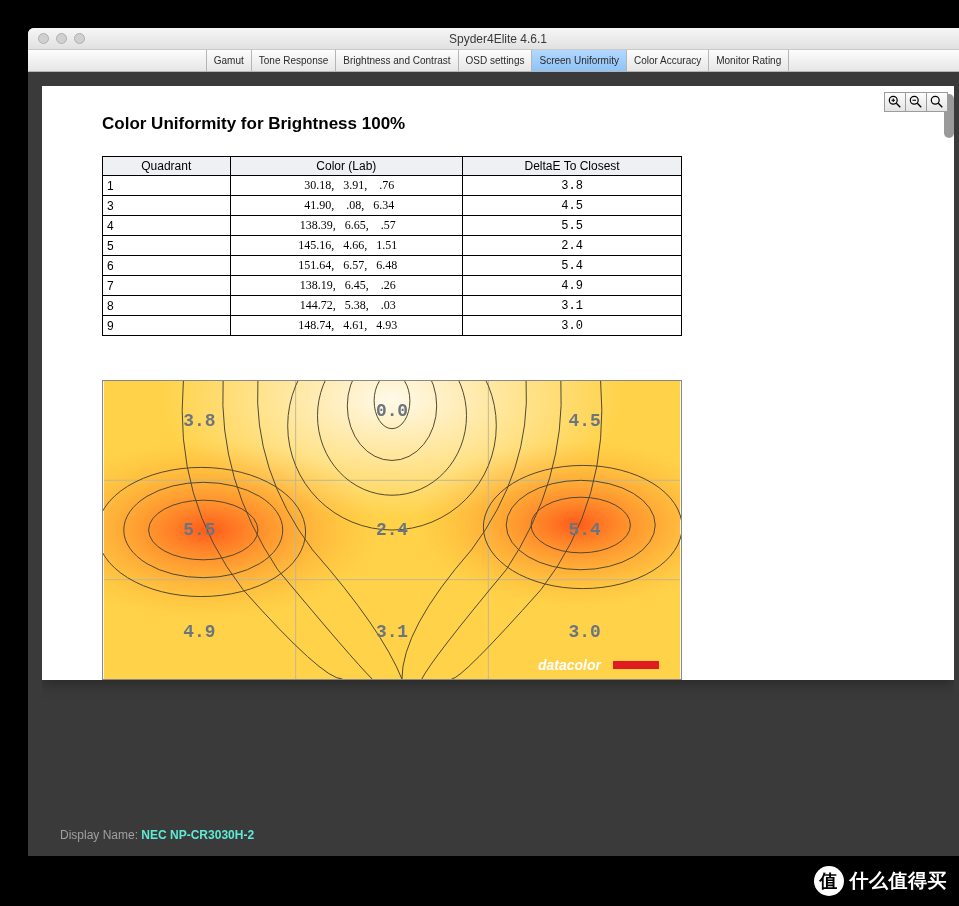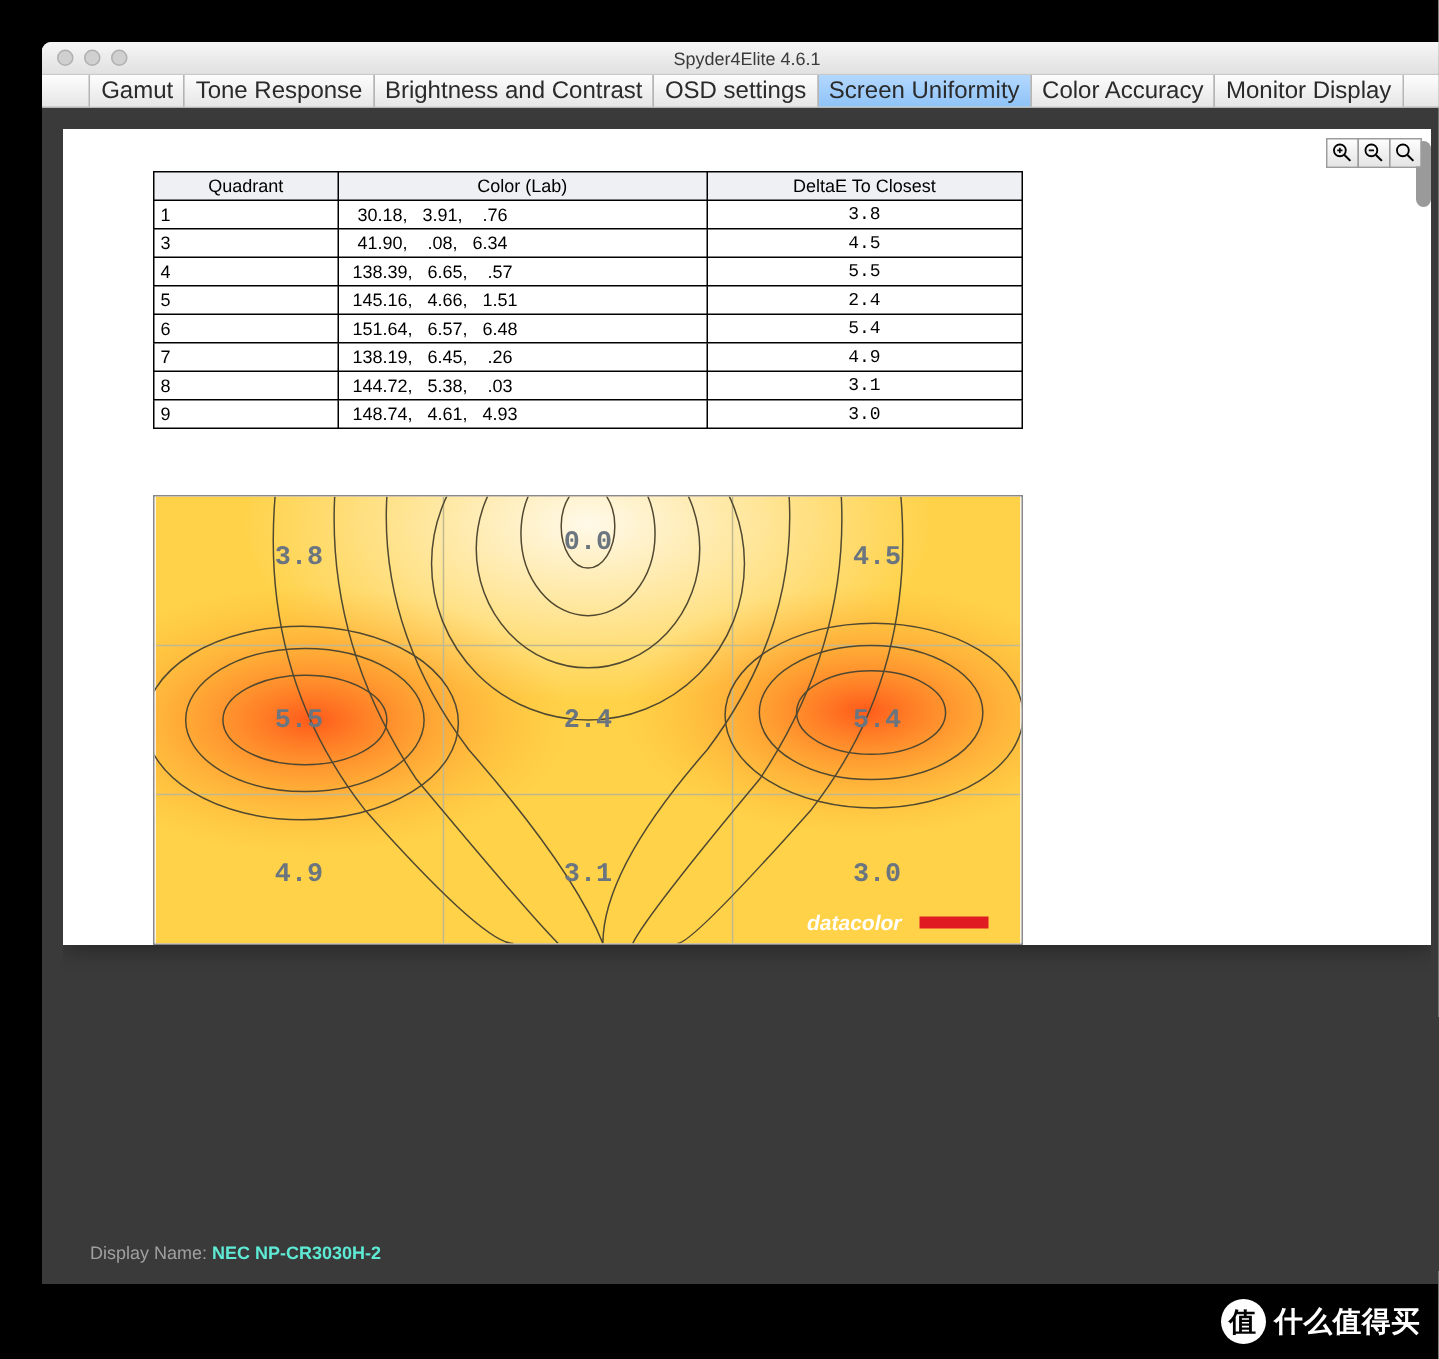--- a/index.html
+++ b/index.html
@@ -3,35 +3,35 @@
 <meta charset="utf-8">
 <style>
   * { box-sizing: border-box; margin: 0; padding: 0; }
   body { background: #000; font-family: "Helvetica Neue", Arial, sans-serif; width: 959px; height: 906px; position: relative; overflow: hidden; }
   .window { position: absolute; left: 28px; top: 28px; width: 940px; height: 828px; background: #e8e8e8; border-radius: 6px; box-shadow: 0 10px 40px rgba(0,0,0,0.5); display: flex; flex-direction: column; }
   .titlebar { height: 22px; background: linear-gradient(#f6f6f6,#e1e1e1); border-bottom: 1px solid #c9c9c9; border-radius: 6px 6px 0 0; display: flex; align-items: center; position: relative; }
   .traffic { display: flex; gap: 7px; margin-left: 10px; }
   .traffic span { width: 11px; height: 11px; border-radius: 50%; background: #d0d0d0; border: 0.5px solid #b0b0b0; }
   .title { position: absolute; left: 50%; transform: translateX(-50%); font-size: 12px; color: #3a3a3a; }
   .tabs { height: 22px; background: linear-gradient(#fdfdfd,#e6e6e6); border-bottom: 1px solid #b5b5b5; display: flex; justify-content: center; align-items: stretch; }
-  .tabs .tab { font-size: 16px; color: #2a2a2a; padding: 0 7px; display: flex; align-items: center; border: 1px solid #b5b5b5; border-top: none; border-bottom: none; margin-left: -1px; background: linear-gradient(#fdfdfd,#e6e6e6); cursor: default; }
+  .tabs .tab { font-size: 10px; color: #2a2a2a; padding: 0 7px; display: flex; align-items: center; border: 1px solid #b5b5b5; border-top: none; border-bottom: none; margin-left: -1px; background: linear-gradient(#fdfdfd,#e6e6e6); cursor: default; }
   .tabs .tab:first-child { border-left: 1px solid #b5b5b5; }
   .tabs .tab.selected { background: linear-gradient(#b3d8ff,#8fc3f7); }
   .body { flex: 1; background: #3a3a3a; padding: 14px; display: flex; flex-direction: column; overflow: hidden; }
   .toolbar { display: flex; justify-content: flex-end; gap: 0; margin-bottom: 0; position: relative; height: 0; }
   .toolbar .tool { width: 22px; height: 20px; background: linear-gradient(#fdfdfd,#e4e4e4); border: 1px solid #9c9c9c; margin-left: -1px; display: flex; align-items: center; justify-content: center; font-size: 14px; cursor: default; position: relative; top: 6px; right: 6px; z-index: 5; }
   .paper { background: #fff; flex: 0 0 660px; margin: 0; padding: 28px 60px 0 60px; box-shadow: 0 3px 14px rgba(0,0,0,0.35); position: relative; overflow: hidden; }
   .paper-wrap { position: relative; flex: 1; overflow: hidden; }
   .scroll-track { position: absolute; right: 0; top: 8px; width: 10px; height: 44px; background: #9a9a9a; border-radius: 5px; z-index: 4; }
   h2 { font-size: 17px; font-weight: bold; color: #000; margin-bottom: 22px; }
   table { border-collapse: collapse; width: 580px; margin-bottom: 44px; }
   th, td { border: 1px solid #000; font-size: 12px; padding: 2px 6px; height: 18px; }
   th { background: #eef0f3; font-weight: normal; text-align: center; }
   td.q { text-align: left; padding-left: 4px; }
-  td.lab { font-family: Liberation Sans, sans-serif; text-align: left; white-space: pre; }
+  td.lab { font-family: Liberation Serif, serif; text-align: center; white-space: pre; }
   td.de { font-family: "Courier New", monospace; text-align: center; }
   .chart { width: 580px; height: 300px; border: 1px solid #888; position: relative; overflow: hidden; }
   .chart svg { width: 100%; height: 100%; display: block; }
   .grid-line { stroke: #c0b890; stroke-width: 1; }
   .contour { fill: none; stroke: #504830; stroke-width: 1; }
   .val-label { font-family: "Courier New", monospace; font-size: 18px; font-weight: bold; fill: #6a7580; }
   .brand { position: absolute; right: 22px; bottom: 6px; color: #fff; font-size: 14px; font-weight: bold; font-style: italic; display: flex; align-items: center; gap: 12px; }
   .brand .bar { width: 46px; height: 8px; background: #e11b22; display: inline-block; }
   .footer { padding: 26px 18px 0 18px; font-size: 12px; color: #a0a0a0; }
   .footer b { color: #5eead4; font-weight: bold; }
@@ -52,21 +52,21 @@
     <div class="title">Spyder4Elite 4.6.1</div>
   </div>
 
   <div class="tabs" id="tabs">
       <div class="tab">Gamut</div>
       <div class="tab">Tone Response</div>
       <div class="tab">Brightness and Contrast</div>
       <div class="tab">OSD settings</div>
       <div class="tab selected">Screen Uniformity</div>
       <div class="tab">Color Accuracy</div>
-      <div class="tab">Monitor Display</div>
+      <div class="tab">Monitor Rating</div>
     </div>
 
   <div class="body">
     <div class="paper-wrap">
       <div class="toolbar">
         <div class="tool">
           <svg class="mag" viewBox="0 0 16 16">
               <circle cx="6" cy="6" r="4.5" fill="none" stroke="#000" stroke-width="1.4"></circle>
               <line x1="9.5" y1="9.5" x2="14" y2="14" stroke="#000" stroke-width="1.6"></line>
               <line x1="4" y1="6" x2="8" y2="6" stroke="#000" stroke-width="1.2"></line>
@@ -83,20 +83,21 @@
         <div class="tool">
           <svg class="mag" viewBox="0 0 16 16">
               <circle cx="6" cy="6" r="4.5" fill="none" stroke="#000" stroke-width="1.4"></circle>
               <line x1="9.5" y1="9.5" x2="14" y2="14" stroke="#000" stroke-width="1.6"></line>
             </svg>
         </div>
       </div>
       <div class="scroll-track"></div>
 
       <div class="paper">
+        <h2>Color Uniformity for Brightness 100%</h2>
 
         <table>
           <thead>
               <tr id="thead-row">
                 <th>Quadrant</th>
                 <th>Color (Lab)</th>
                 <th>DeltaE To Closest</th>
               </tr>
             </thead>
           <tbody id="tbody">

